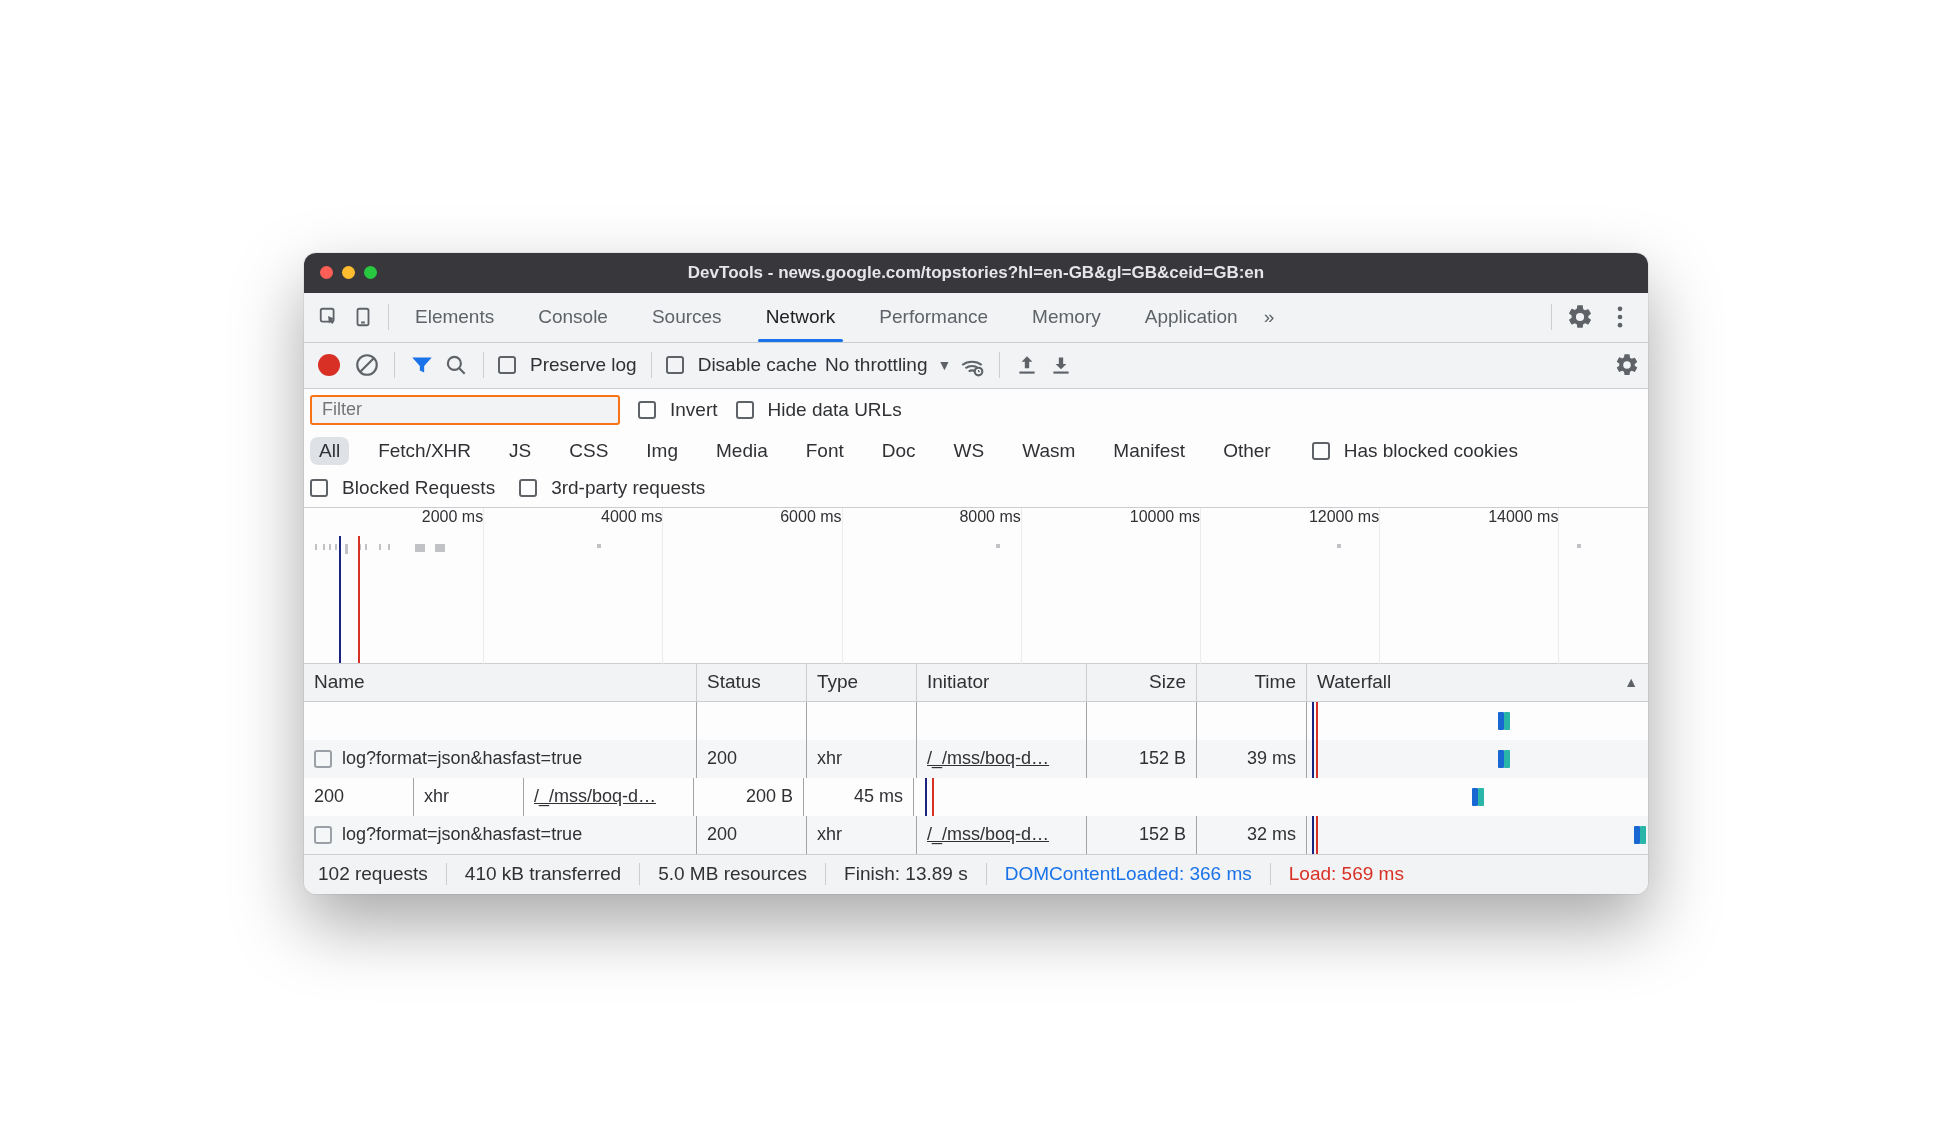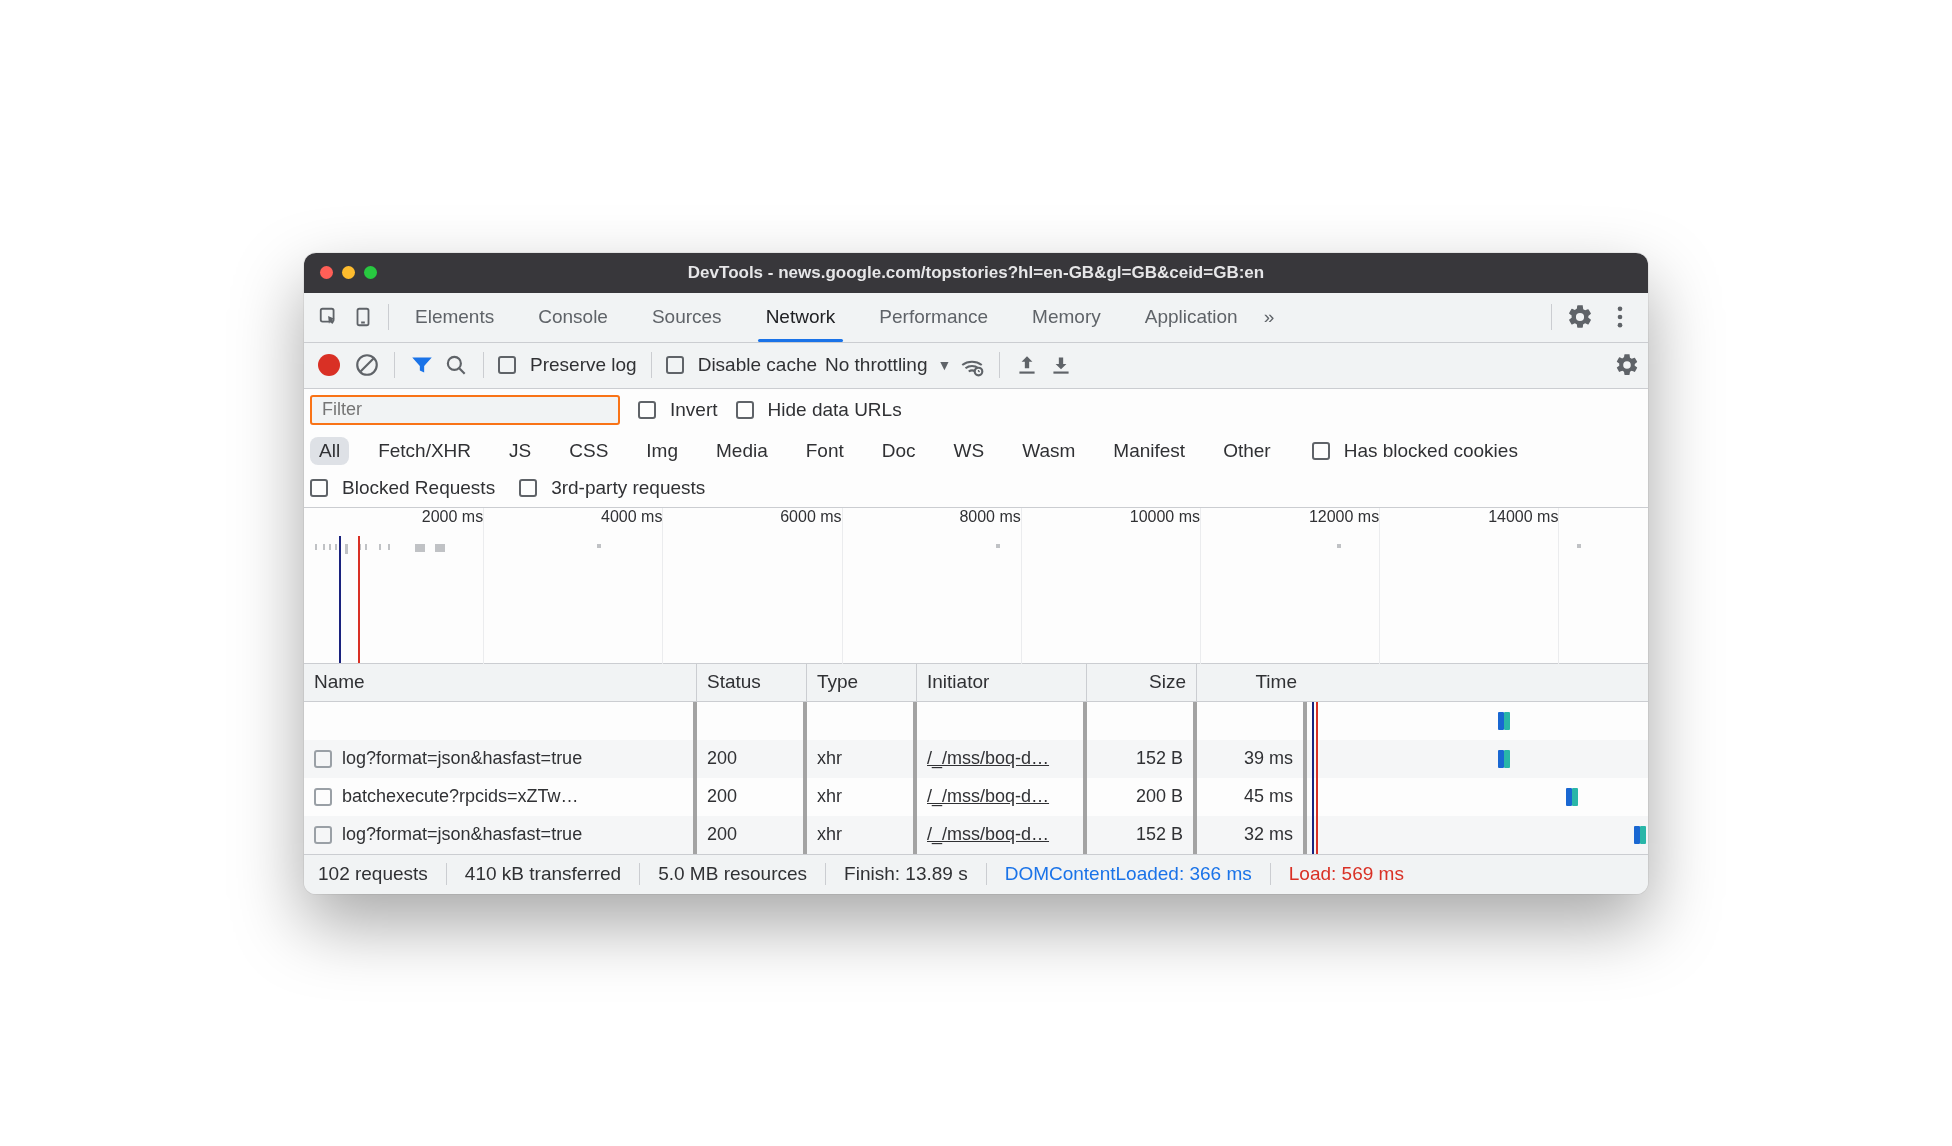--- a/index.html
+++ b/index.html
@@ -56,21 +56,21 @@
 .c-status { width: 110px; }
 .c-type { width: 110px; }
 .c-init { width: 170px; }
 .c-size { width: 110px; text-align: left; justify-content: flex-end; }
 .c-time { width: 110px; text-align: right; justify-content: flex-end; }
 .c-wf { flex: 1; }
 
 .rows { background: #fdfdfd; }
 .row { display: flex; height: 38px; align-items: stretch; }
 .row:nth-child(even) { background: #f5f6f7; }
-.cell { display: flex; align-items: center; padding: 0 10px; border-right: 4px solid #a3a3a3; font-size: 18px; color: #303134; overflow: hidden; white-space: nowrap; text-overflow: ellipsis; }
+.cell { display: flex; align-items: center; padding: 0 10px; border-right: 1px solid #a3a3a3; font-size: 18px; color: #303134; overflow: hidden; white-space: nowrap; text-overflow: ellipsis; }
 .cell:last-child { border-right: none; }
 .cell.c-init span { text-decoration: underline; color: #303134; }
 .cell.c-size, .cell.c-time { justify-content: flex-end; }
 .rowcb { width: 18px; height: 18px; border: 2px solid #9aa0a6; border-radius: 3px; margin-right: 10px; flex-shrink: 0; }
 .wfcell { position: relative; }
 .wfbar { position: absolute; top: 10px; height: 18px; border-radius: 1px; }
 .wfline { position: absolute; top: 0; bottom: 0; width: 2px; }
 
 .footer { height: 40px; display: flex; align-items: center; background: #f1f3f4; border-top: 1px solid #cbcdd1; padding: 0 14px; gap: 18px; font-size: 19px; color: #303134; }
 .footer .fdiv { width: 1px; height: 22px; background: #cbcdd1; }
@@ -275,20 +275,24 @@
     <div class="ovvline" style="left:4.0%;background:#d93025"></div>
   </div>
 
   <div class="gridhead">
     <div class="gh c-name">Name</div>
     <div class="gh c-status">Status</div>
     <div class="gh c-type">Type</div>
     <div class="gh c-init">Initiator</div>
     <div class="gh c-size">Size</div>
     <div class="gh c-time">Time</div>
+    <div class="gh c-wf">
+        <span>Waterfall</span>
+        <span class="sortarrow">▲</span>
+      </div>
   </div>
 
   <div class="rows" id="rows">
     <div class="row">
       <div class="cell c-name"></div>
         <div class="cell c-status"></div>
         <div class="cell c-type"></div>
       <div class="cell c-init"></div>
         <div class="cell c-size"></div>
         <div class="cell c-time"></div>
@@ -312,24 +316,20 @@
         <div class="cell c-size">152 B</div>
         <div class="cell c-time">39 ms</div>
         <div class="cell c-wf wfcell">
           <div class="wfline" style="left:1.5%;background:#1a237e"></div>
           <div class="wfline" style="left:2.5%;background:#d93025"></div>
           <div class="wfbar" style="left:56%;width:6px;background:#1967d2"></div>
           <div class="wfbar" style="left:calc(56% + 6px);width:6px;background:#29b6a8"></div>
         </div>
       </div>
       <div class="row">
-        <div class="cell c-name">
-          <span class="rowcb"></span>
-          <span>batchexecute?rpcids=xZTw…</span>
-        </div>
         <div class="cell c-status">200</div>
         <div class="cell c-type">xhr</div>
         <div class="cell c-init">
           <span>/_/mss/boq-d…</span>
         </div>
         <div class="cell c-size">200 B</div>
         <div class="cell c-time">45 ms</div>
         <div class="cell c-wf wfcell">
           <div class="wfline" style="left:1.5%;background:#1a237e"></div>
           <div class="wfline" style="left:2.5%;background:#d93025"></div>

